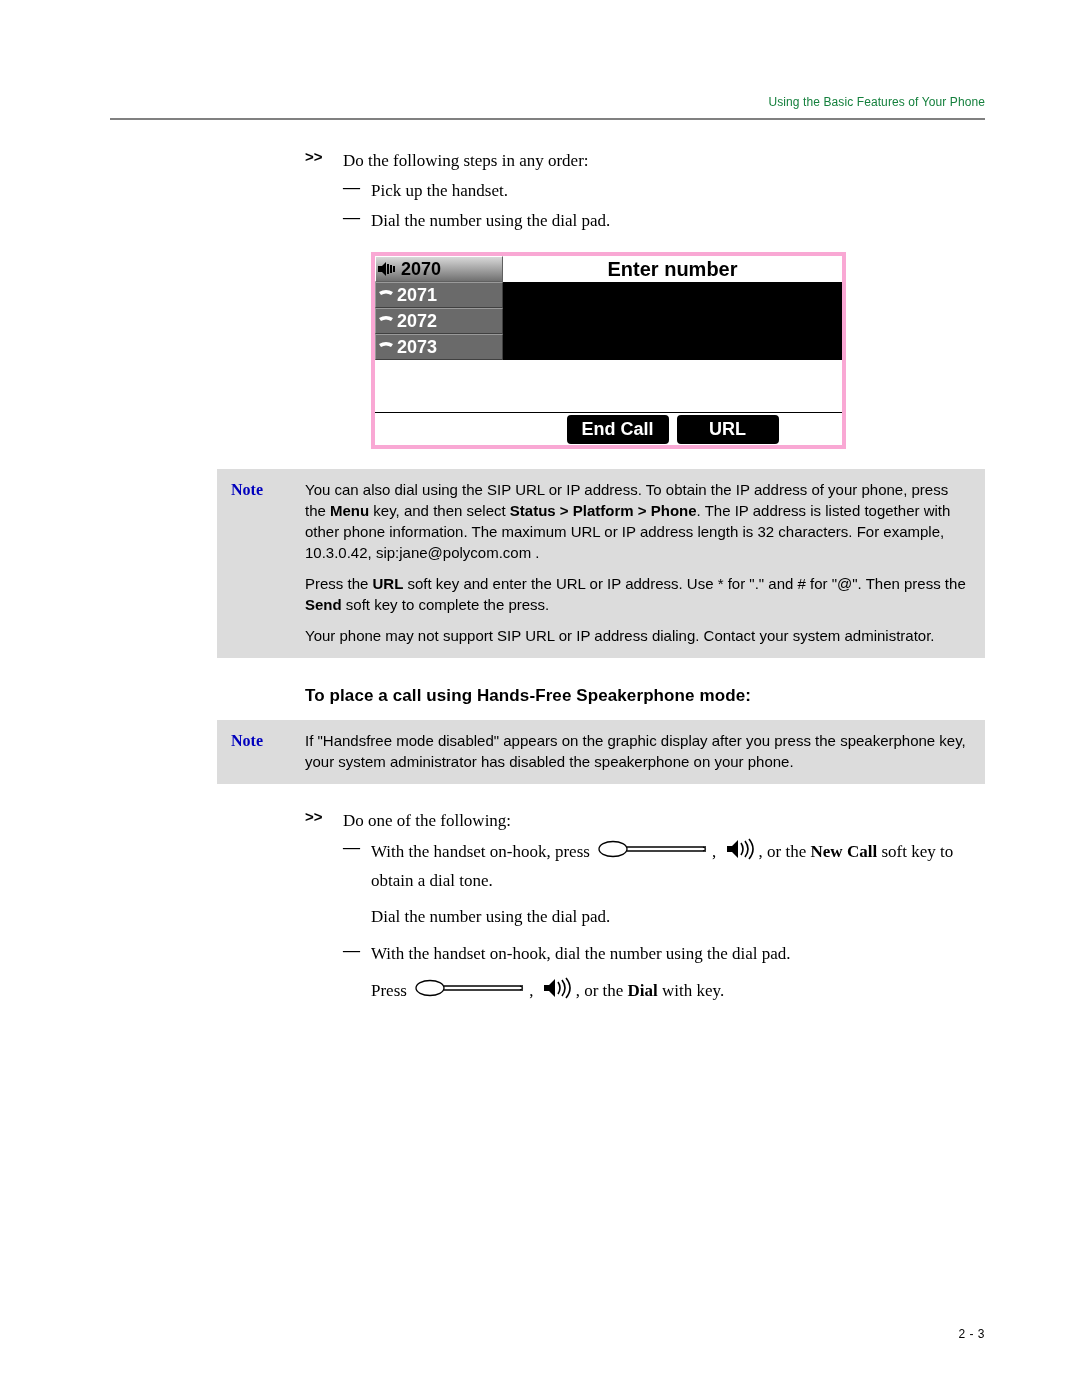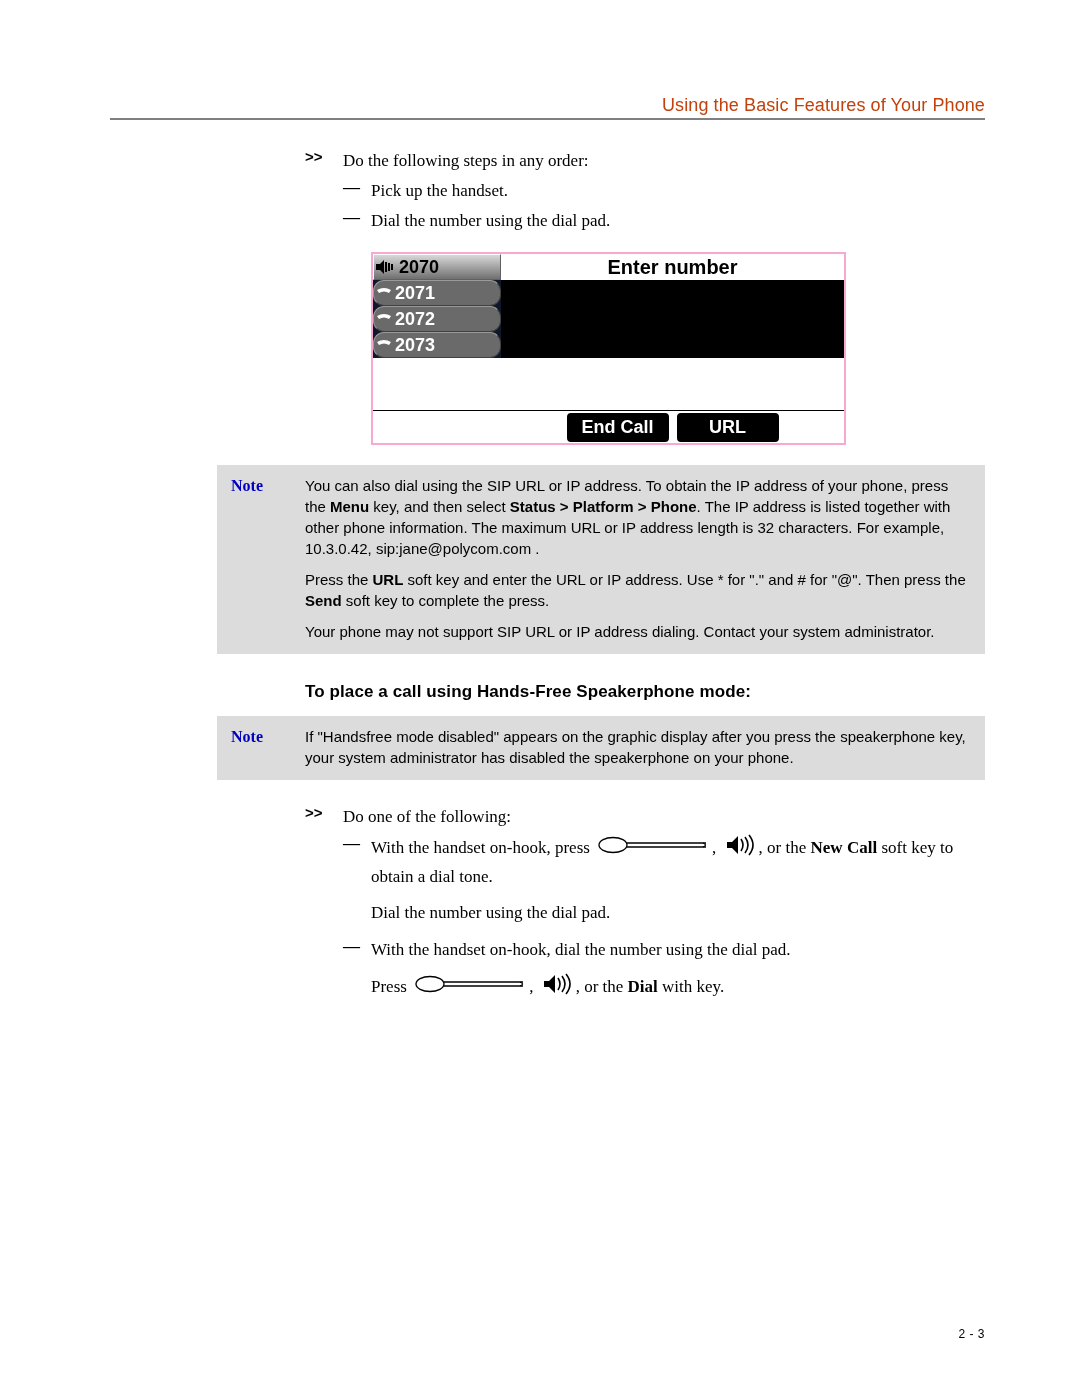--- a/index.html
+++ b/index.html
@@ -14,23 +14,23 @@
     height: 1397px;
     position: relative;
     box-sizing: border-box;
     padding: 95px 95px 60px 110px;
   }
   .running-head {
     position: absolute;
     top: 95px;
     right: 95px;
     font-family: "Helvetica Neue", Arial, sans-serif;
-    font-size: 18px;
+    font-size: 12px;
     letter-spacing: 0.1px;
-    color: #c2410c;
+    color: #15803d;
   }
   .header-rule {
     position: absolute;
     top: 118px;
     left: 110px;
     right: 95px;
     height: 2px;
     background: #808080;
   }
   .content {
@@ -89,23 +89,23 @@
   }
   .inline-icon {
     display: inline-block;
     vertical-align: middle;
     margin: 0 4px;
   }
   
   .phone-fig {
     margin: 18px 0 20px 66px;
     width: 475px;
-    border: 2px solid #f9a8d4;
-    box-sizing: border-box;
-    background: #0f172a;
+    border: 4px solid #f9a8d4;
+    box-sizing: border-box;
+    background: #737373;
   }
   .pf-row {
     display: flex;
     align-items: stretch;
   }
   .pf-side {
     width: 128px;
     flex: 0 0 128px;
     box-sizing: border-box;
   }
@@ -131,21 +131,20 @@
     border-right: 1px solid #606060;
     border-bottom: 1px solid #606060;
   }
   .line-idle {
     background: #6a6a6a;
     color: #fff;
     border-top: 1px solid #9a9a9a;
     border-left: 1px solid #9a9a9a;
     border-right: 1px solid #404040;
     border-bottom: 1px solid #404040;
-    border-radius: 11px;
   }
   .line-blank {
     background: #fff;
   }
   .pf-title {
     background: #fff;
     color: #000;
     font-family: Arial, Helvetica, sans-serif;
     font-weight: bold;
     font-size: 20px;

